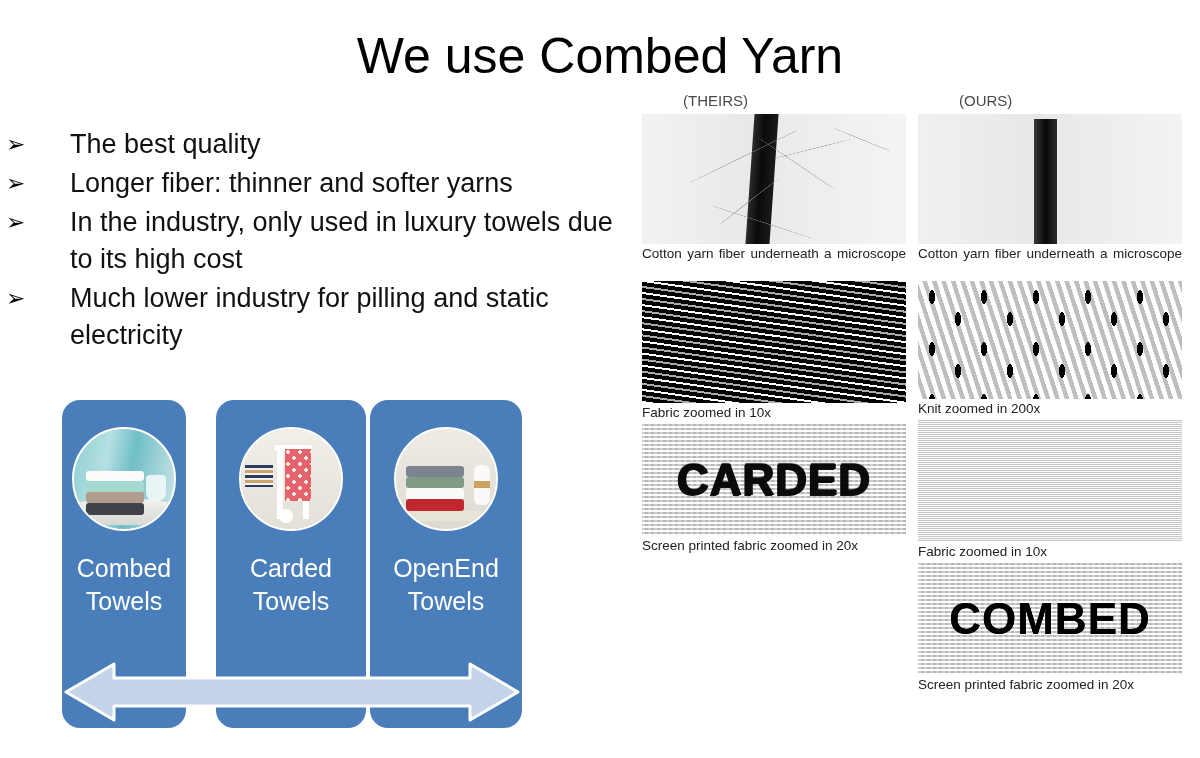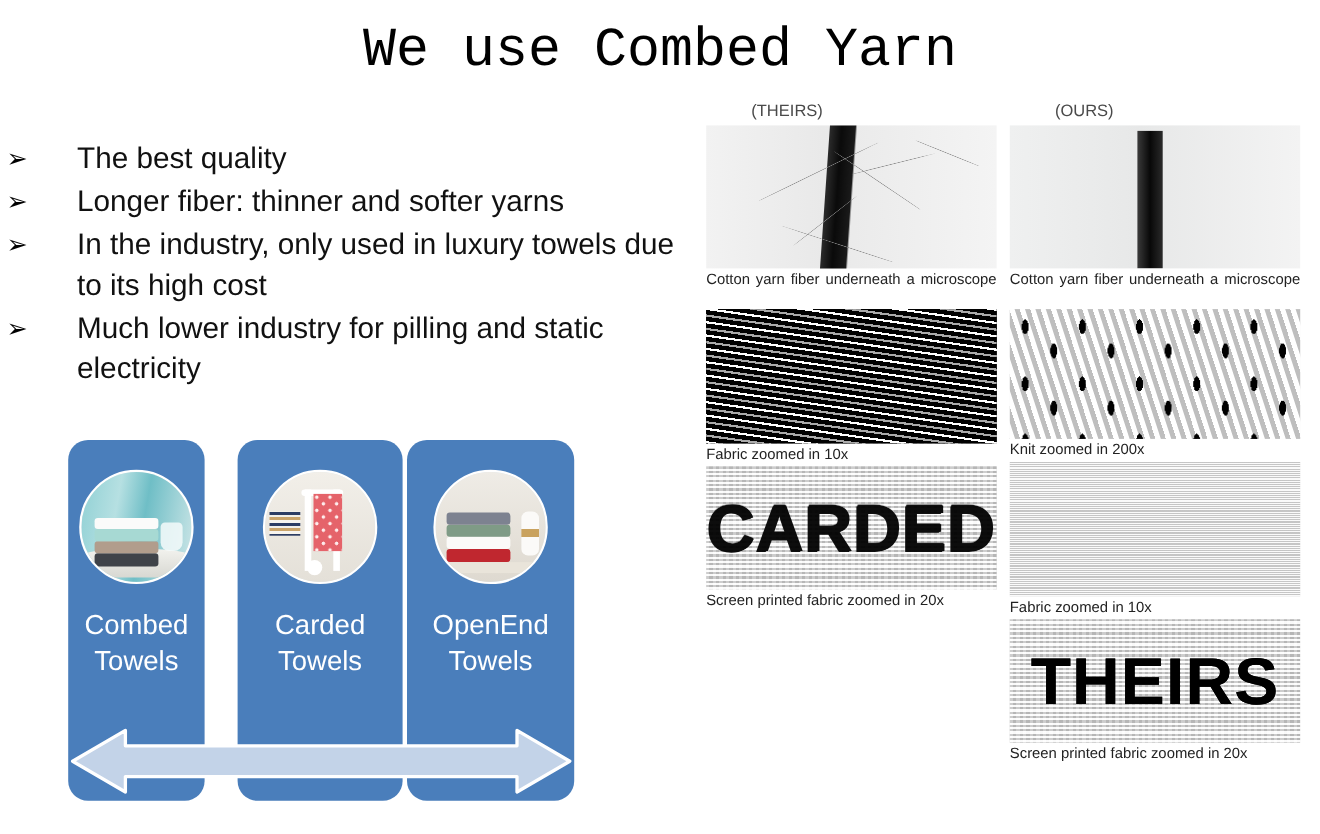--- a/index.html
+++ b/index.html
@@ -8,28 +8,28 @@
     background:#ffffff;
     font-family:"Liberation Sans", sans-serif;
     color:#1a1a1a;
     overflow:hidden;
     position:relative;
   }
   .slide{position:absolute;inset:0;}
 
   
   .title{
-    position:absolute;left:0;top:18px;width:1200px;
+    position:absolute;left:0;top:28px;width:1200px;
     text-align:center;
     font-size:50px;
     font-weight:400;
     letter-spacing:0px;
     color:#000;
     line-height:1.15;
-    font-family:Liberation Mono, monospace;
+    font-family:Liberation Sans, sans-serif;
   }
 
   
   .bullets{
     position:absolute;left:6px;top:126px;width:612px;
   }
   .bullet{
     display:flex;
     align-items:flex-start;
     font-size:27px;
@@ -240,21 +240,21 @@
   .print{
     background-color:#e3e3e3;
     background-image:
       repeating-linear-gradient(0deg,rgba(255,255,255,.9) 0 2px,rgba(160,160,160,.45) 2px 4px),
       repeating-linear-gradient(90deg,rgba(255,255,255,.55) 0 3px,rgba(150,150,150,.35) 3px 6px);
     display:flex;align-items:center;justify-content:center;
   }
   .print .word{
     font-family:"Liberation Sans", sans-serif;
     font-weight:bold;
-    font-size:60px;
+    font-size:44px;
     letter-spacing:1px;
     color:#000;
     white-space:nowrap;
   }
   .print .word.rough{
     filter:blur(.7px) contrast(1.5);
     text-shadow:0 0 1px #000, 1px 0 0 #222, -1px 1px 0 #333, 0 -1px 1px #555;
     opacity:.95;
   }
   .print .word.crisp{
@@ -393,21 +393,21 @@
           <div class="cap">Knit zoomed in 200x</div>
         </div>
 
         <div class="cell">
           <div class="img h122 fab-ours"></div>
           <div class="cap">Fabric zoomed in 10x</div>
         </div>
 
         <div class="cell">
           <div class="img h112 print">
-            <span class="word crisp">THEIRS</span>
+            <span class="word crisp">COMBED</span>
           </div>
           <div class="cap">Screen printed fabric zoomed in 20x</div>
         </div>
       </div>
 
     </div>
   </div>
 
 </div>
 

